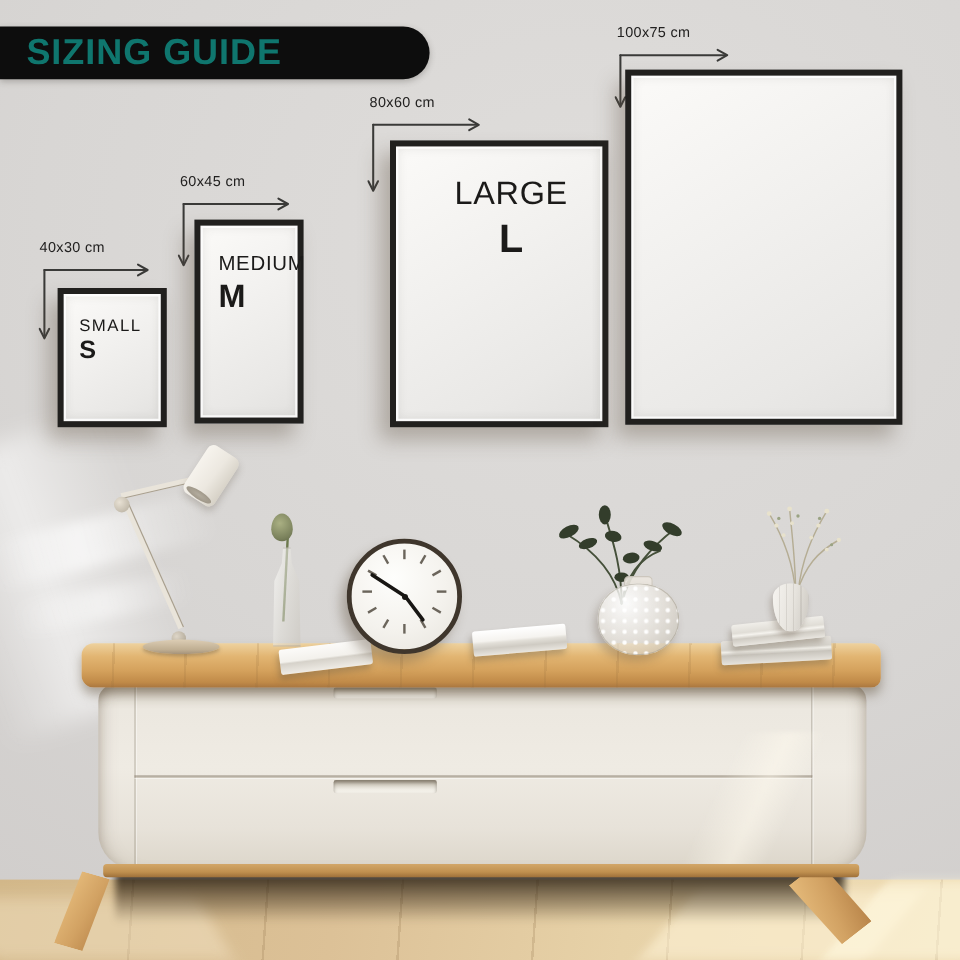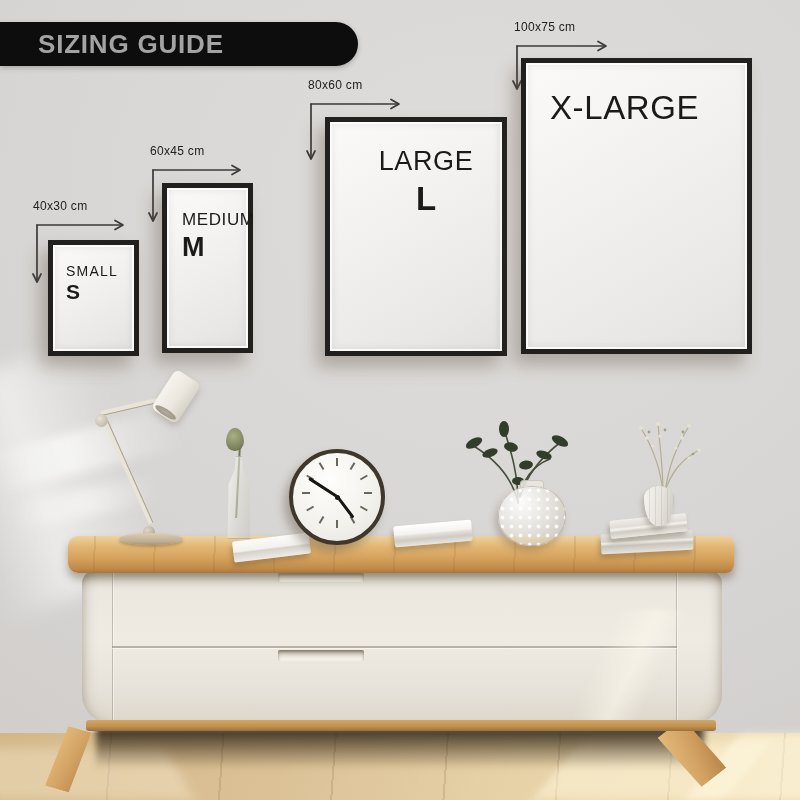--- a/index.html
+++ b/index.html
@@ -10,21 +10,21 @@
   .streak{position:absolute;pointer-events:none;}
   .streak-a{left:-40px;top:360px;width:170px;height:240px;transform:rotate(-20deg);
     background:linear-gradient(90deg,rgba(255,255,255,0) 0%,rgba(255,255,255,.55) 45%,rgba(255,255,255,0) 100%);filter:blur(9px);}
   .streak-b{left:-10px;top:430px;width:190px;height:40px;transform:rotate(-14deg);
     background:linear-gradient(90deg,rgba(255,255,255,0),rgba(255,255,255,.65) 40%,rgba(255,255,255,0));filter:blur(5px);}
   .streak-c{left:10px;top:490px;width:150px;height:26px;transform:rotate(-12deg);
     background:linear-gradient(90deg,rgba(255,255,255,0),rgba(255,255,255,.5) 50%,rgba(255,255,255,0));filter:blur(5px);}
   
   .banner{position:absolute;left:0;top:22px;width:358px;height:44px;background:#0d0d0d;
     border-radius:0 24px 24px 0;display:flex;align-items:center;box-shadow:0 2px 5px rgba(60,55,50,.3);}
-  .banner span{color:#a3a3a3;font-size:26px;font-weight:700;letter-spacing:.8px;padding-left:38px;}
+  .banner span{color:#0f766e;font-size:30px;font-weight:700;letter-spacing:.8px;padding-left:22px;}
   
   .frame{position:absolute;box-sizing:border-box;border:5px solid #21201e;
     background:linear-gradient(150deg,#fbfaf8 0%,#f1f0ee 45%,#e9e8e6 80%,#e2e1df 100%);
     box-shadow:-8px 11px 16px rgba(100,88,72,.38), inset 0 0 0 2px rgba(255,255,255,.85), inset 0 0 10px rgba(60,55,50,.14);}
   .frame .print{display:flex;flex-direction:column;color:#1b1a19;}
   .size-name{font-weight:400;}
   .size-letter{font-weight:700;}
   #frame-small{left:48px;top:240px;width:91px;height:116px;}
   #frame-small .print{padding:18px 0 0 13px;}
   #frame-small .size-name{font-size:14px;letter-spacing:1.2px;}
@@ -225,21 +225,20 @@
   <svg class="dim-arrow" id="arr-xlarge" width="100" height="62" viewBox="0 0 100 62">
     <g fill="none" stroke="#3a3a38" stroke-width="1.7" stroke-linecap="round" stroke-linejoin="round">
       <path d="M5 7 H 93"></path>
         <path d="M86 2.5 L94 7 L86 11.5"></path>
       <path d="M5 7 V 49"></path>
         <path d="M1 42 L5 50 L9 42"></path>
     </g>
   </svg>
   <div class="frame" id="frame-xlarge">
     <div class="print">
-      <span class="size-name">X-LARGE</span>
     </div>
   </div>
 
   <div class="floor">
       <div class="plank"></div>
     </div>
   <div class="sun-floor-1"></div>
   <div class="sun-floor-2"></div>
   <div class="sun-floor-3"></div>
   <div class="under-shadow"></div>

